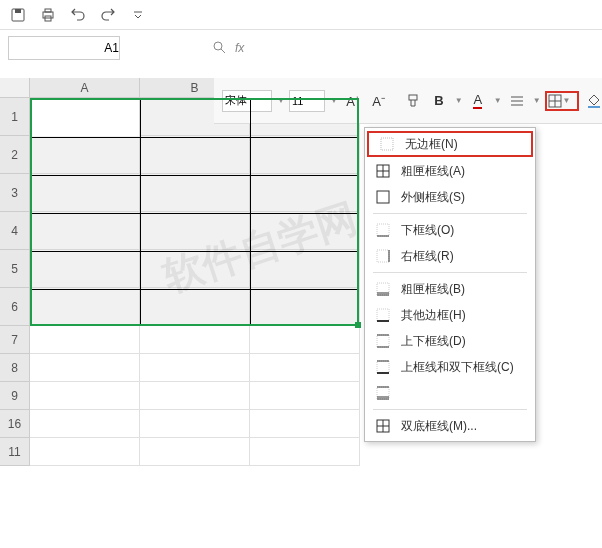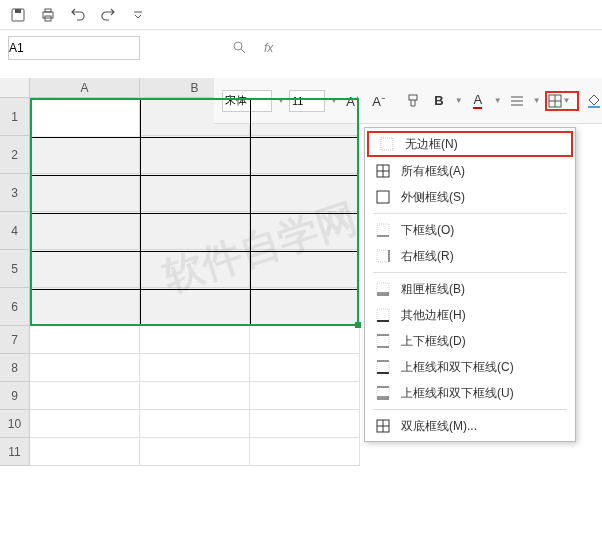--- a/index.html
+++ b/index.html
@@ -30,32 +30,32 @@
       cursor: pointer;
     }
     .name-fx-row {
       height: 36px;
       display: flex;
       align-items: center;
       padding: 4px 8px;
       gap: 12px;
     }
     .name-box {
-      width: 132px;
+      width: 112px;
       height: 24px;
       border: 1px solid #ccc;
       background: #fff;
-      text-align: left;
+      text-align: right;
       line-height: 22px;
       font-size: 12px;
     }
     .fx-area {
       display: flex;
       align-items: center;
-      gap: 18px;
+      gap: 9px;
       margin-left: 80px;
       color: #888;
     }
     .ribbon {
       height: 46px;
       display: flex;
       align-items: center;
       padding: 4px 8px;
       gap: 4px;
       border-bottom: 1px solid #ddd;
@@ -209,21 +209,21 @@
       width: 325px;
       height: 224px;
       background: rgba(180,180,180,0.18);
       z-index: 0;
       pointer-events: none;
     }
     .dropdown-menu {
       position: absolute;
       top: 127px;
       left: 364px;
-      width: 212px;
+      width: 172px;
       background: #fff;
       border: 1px solid #bbb;
       box-shadow: 2px 2px 6px rgba(0,0,0,0.2);
       z-index: 10;
       padding: 2px 0;
     }
     .menu-item {
       height: 26px;
       display: flex;
       align-items: center;
@@ -371,21 +371,21 @@
       <div class="cell"></div>
       <div class="cell"></div>
     </div>
   <div class="sheet-row small">
       <div class="row-header">9</div>
       <div class="cell"></div>
       <div class="cell"></div>
       <div class="cell"></div>
     </div>
   <div class="sheet-row small">
-      <div class="row-header">10</div>
+      <div class="row-header">16</div>
       <div class="cell"></div>
       <div class="cell"></div>
       <div class="cell"></div>
     </div>
   <div class="sheet-row small">
       <div class="row-header">11</div>
       <div class="cell"></div>
       <div class="cell"></div>
       <div class="cell"></div>
     </div>
@@ -460,21 +460,21 @@
     <span>无边框(N)</span>
   </div>
   <div class="menu-item">
     <span class="menu-icon">
         <svg width="14" height="14">
           <rect x="1" y="1" width="12" height="12" fill="none" stroke="#333"></rect>
           <line x1="7" y1="1" x2="7" y2="13" stroke="#333"></line>
           <line x1="1" y1="7" x2="13" y2="7" stroke="#333"></line>
         </svg>
       </span>
-    <span>所有框线(A)</span>
+    <span>粗匣框线(A)</span>
   </div>
   <div class="menu-item">
     <span class="menu-icon">
         <svg width="14" height="14">
           <rect x="1" y="1" width="12" height="12" fill="none" stroke="#333"></rect>
         </svg>
       </span>
     <span>外侧框线(S)</span>
   </div>
   <div class="menu-sep"></div>
@@ -538,21 +538,20 @@
   </div>
   <div class="menu-item">
     <span class="menu-icon">
         <svg width="14" height="14">
           <rect x="1" y="1" width="12" height="12" fill="none" stroke="#ccc" stroke-dasharray="1 1"></rect>
           <line x1="1" y1="1" x2="13" y2="1" stroke="#333"></line>
           <line x1="1" y1="11" x2="13" y2="11" stroke="#333"></line>
           <line x1="1" y1="13" x2="13" y2="13" stroke="#333"></line>
         </svg>
       </span>
-    <span>上框线和双下框线(U)</span>
   </div>
   <div class="menu-sep"></div>
   <div class="menu-item">
     <span class="menu-icon">
         <svg width="14" height="14">
           <rect x="1" y="1" width="12" height="12" fill="none" stroke="#333"></rect>
           <line x1="7" y1="1" x2="7" y2="13" stroke="#333"></line>
           <line x1="1" y1="7" x2="13" y2="7" stroke="#333"></line>
         </svg>
       </span>

